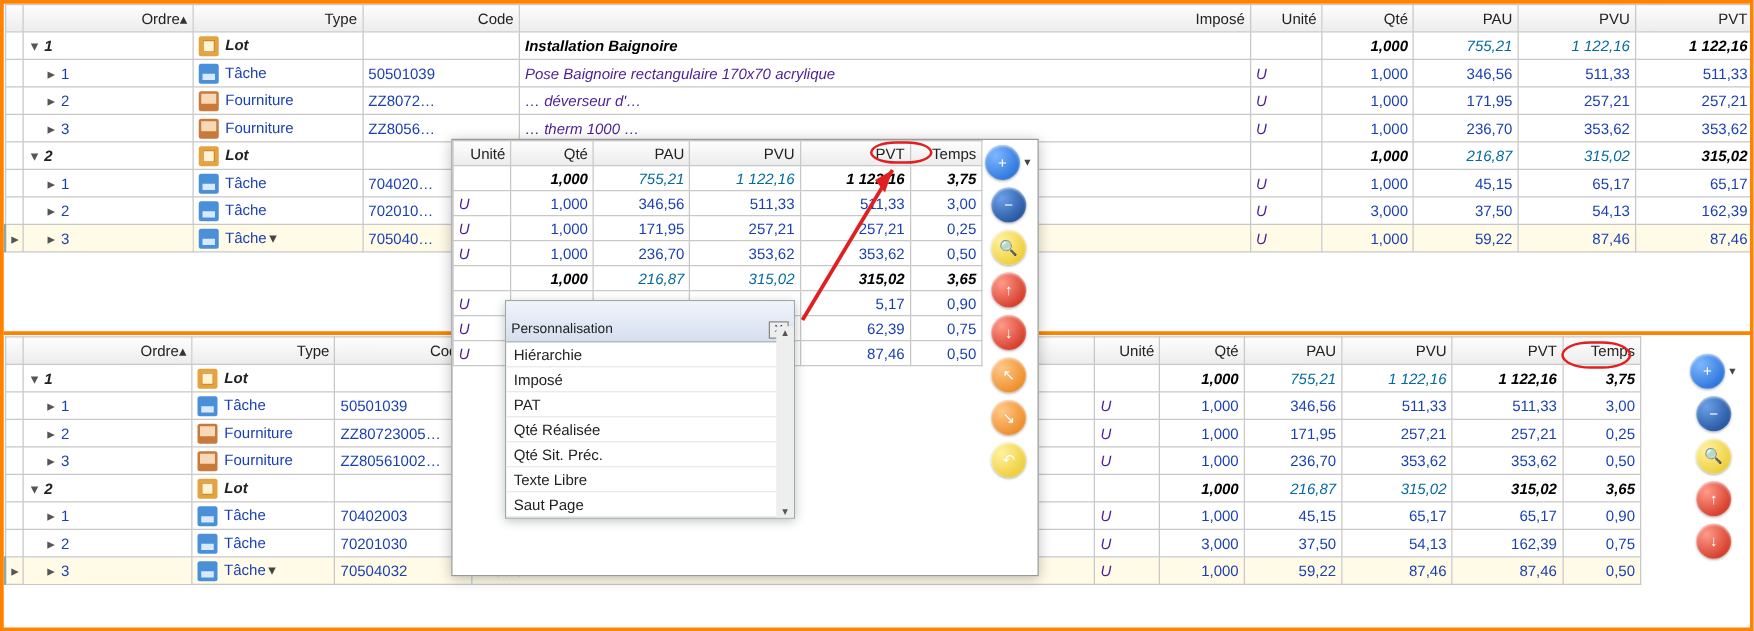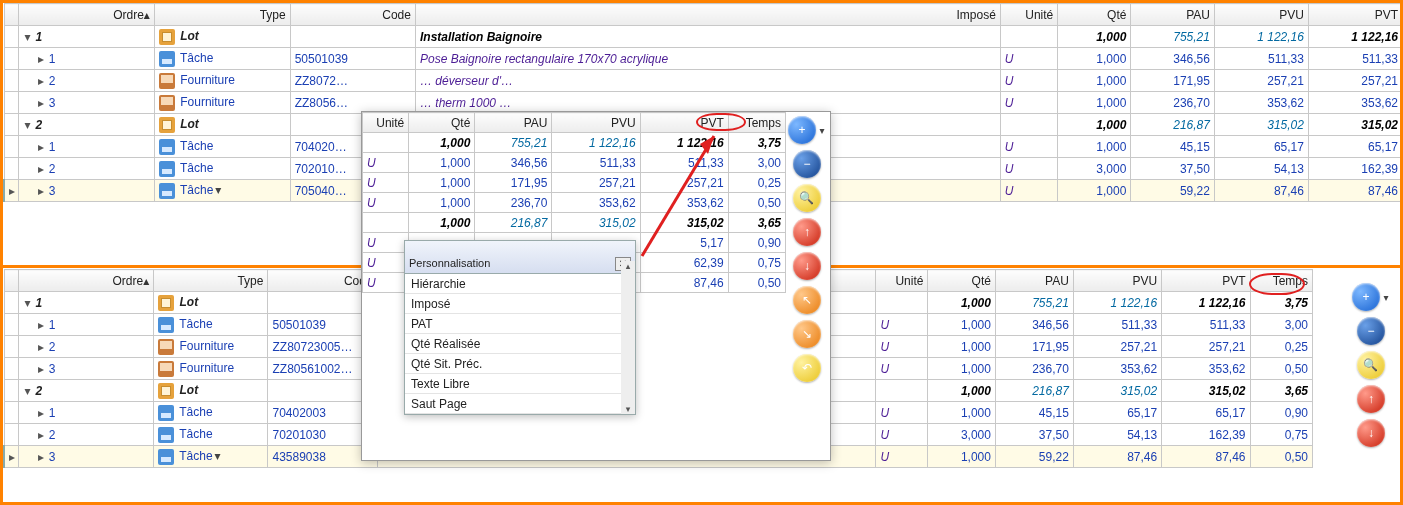--- a/index.html
+++ b/index.html
@@ -310,21 +310,21 @@
           <td class="num">3,000</td>
           <td class="num">37,50</td>
           <td class="num">54,13</td>
           <td class="num">162,39</td>
           <td class="num">0,75</td>
         </tr>
         <tr class="sel-row">
           <td class="rowmark">▸</td>
           <td class="ordre-cell">&nbsp;&nbsp;&nbsp;&nbsp;<span class="exp">▸</span> <span class="type-text">3</span></td>
           <td><span class="icon-tache"></span><span class="type-text"> Tâche</span><span class="dd"> ▾</span></td>
-          <td class="code-text">43589038</td>
+          <td class="code-text">70504032</td>
           <td class="lbl">Prise 32 A + T</td>
           <td class="lbl">U</td>
           <td class="num">1,000</td>
           <td class="num">59,22</td>
           <td class="num">87,46</td>
           <td class="num">87,46</td>
           <td class="num">0,50</td>
         </tr>
       </tbody>
   </table>

